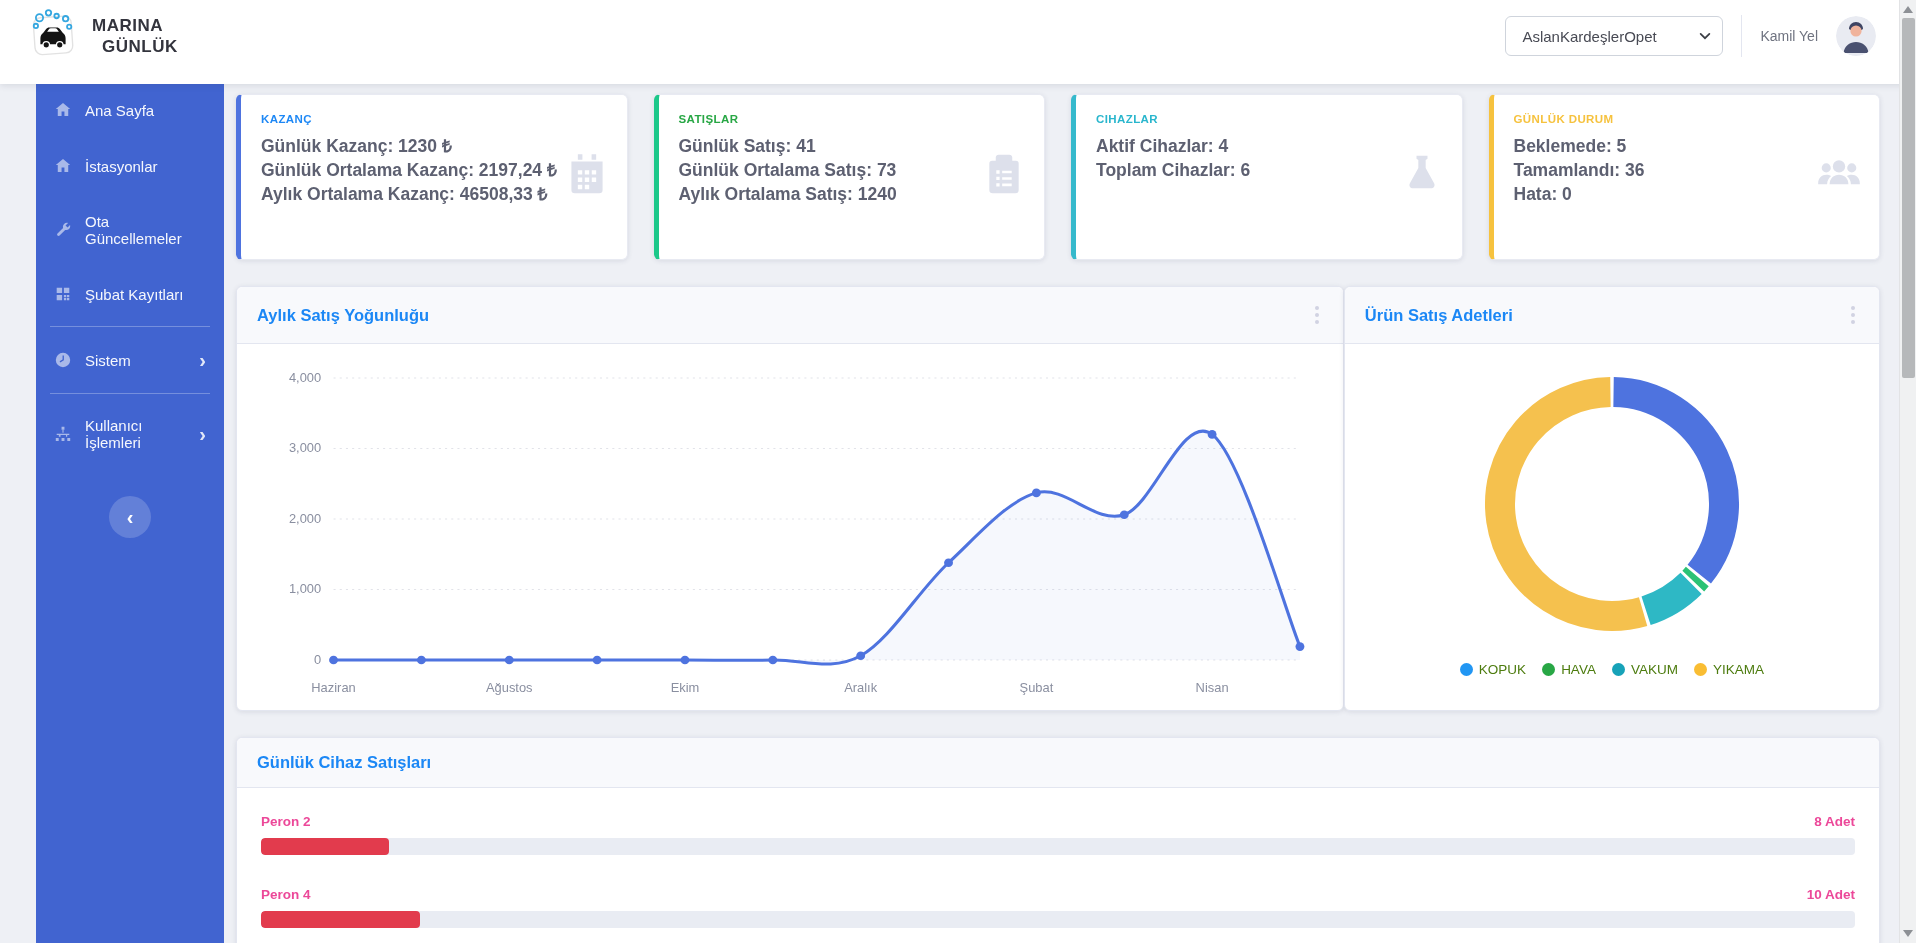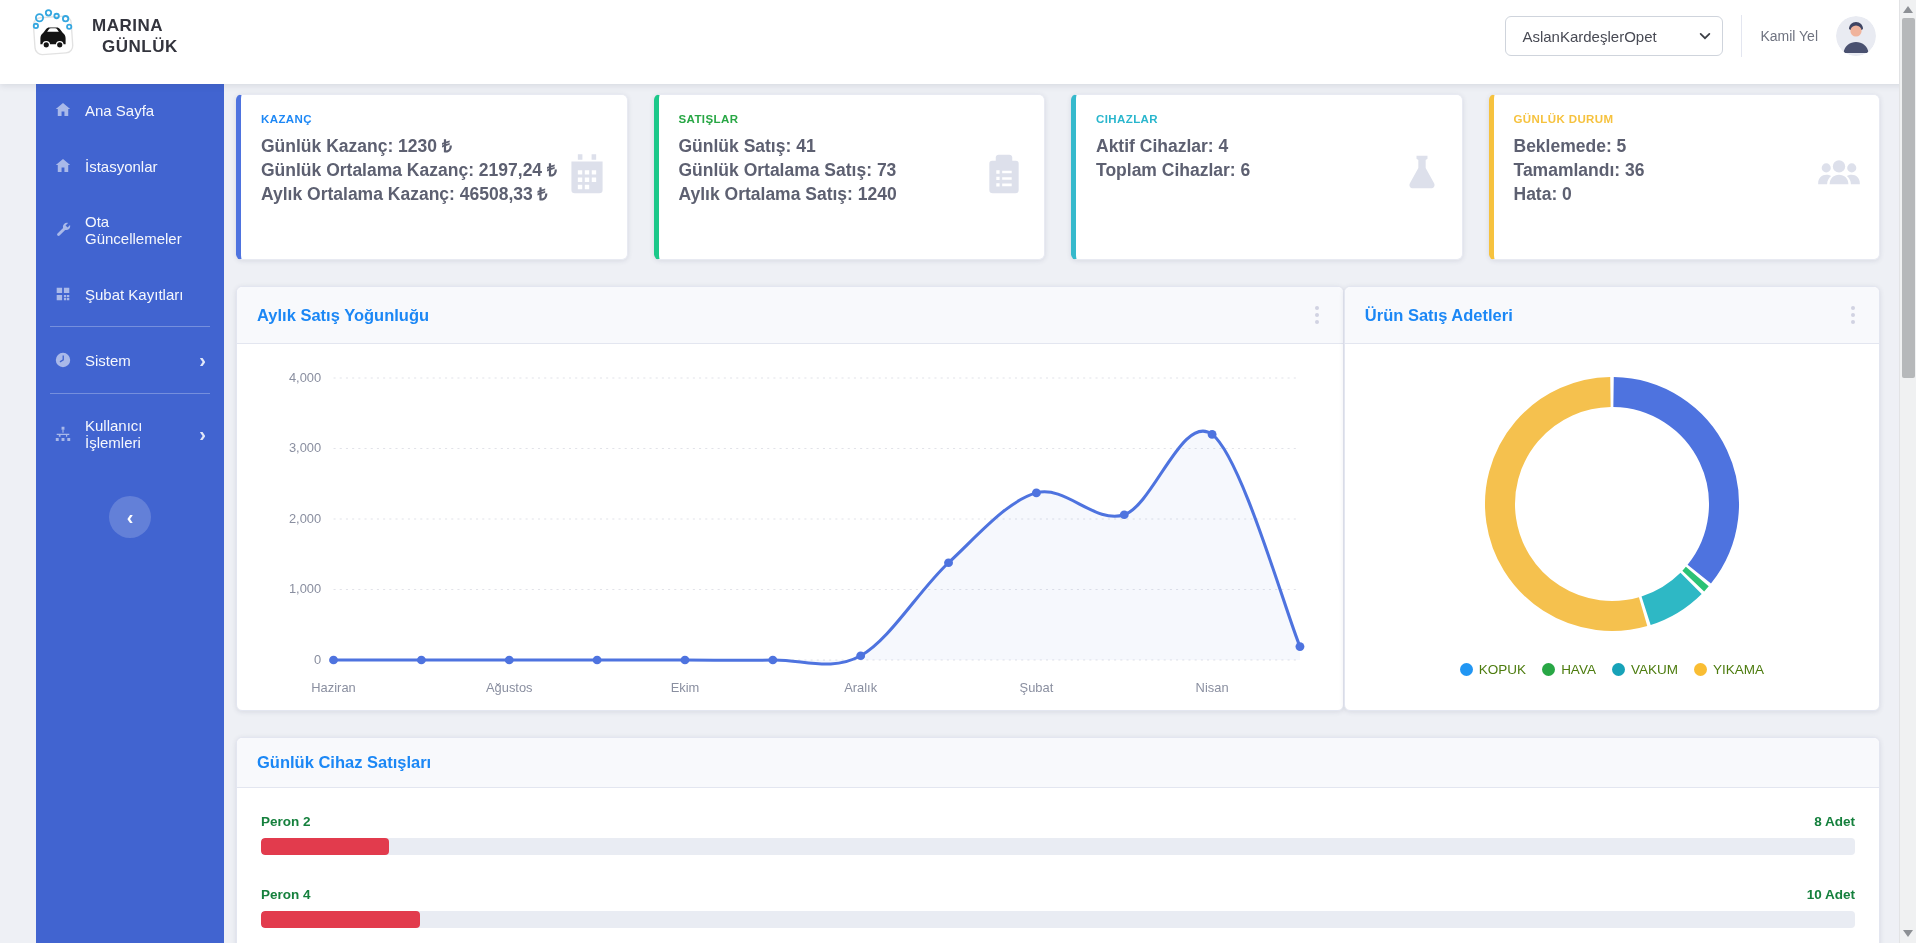--- a/index.html
+++ b/index.html
@@ -63,21 +63,21 @@
   .donut-body { padding:26px 16px 12px; display:flex; flex-direction:column; align-items:center; flex:1; }
   .legend { display:flex; gap:16px; margin-top:24px; }
   .legend-item { display:flex; align-items:center; gap:6px; font-size:13.5px; color:#4d7c0f; cursor:pointer; }
   .legend-dot { width:13px; height:13px; border-radius:50%; }
 
   
   .bottom-card { margin-top:26px; min-height:250px; }
   .bottom-body { padding:26px 24px; }
   .progress-group { margin-bottom:32px; }
   .progress-top { display:flex; justify-content:space-between; font-weight:bold; font-size:13.5px;
-                  color:#15803d; margin-bottom:9px; }
+                  color:#ec4899; margin-bottom:9px; }
   .progress { height:17px; background:#e9ecf3; border-radius:4px; overflow:hidden; }
   .progress-fill { height:100%; border-radius:4px; }
 
   
   .vscrollbar { position:fixed; top:0; right:0; bottom:0; width:17px; background:#f0f1f2;
                 border-left:1px solid #e2e3e5; z-index:50; }
   .vscroll-thumb { position:absolute; top:18px; left:2px; width:13px; height:360px; background:#b6b8ba; border-radius:2px; }
   .arrow-up, .arrow-down { position:absolute; left:3px; width:0; height:0; border-left:5.5px solid transparent;
                 border-right:5.5px solid transparent; }
   .arrow-up { top:6px; border-bottom:7px solid #8d9095; }

